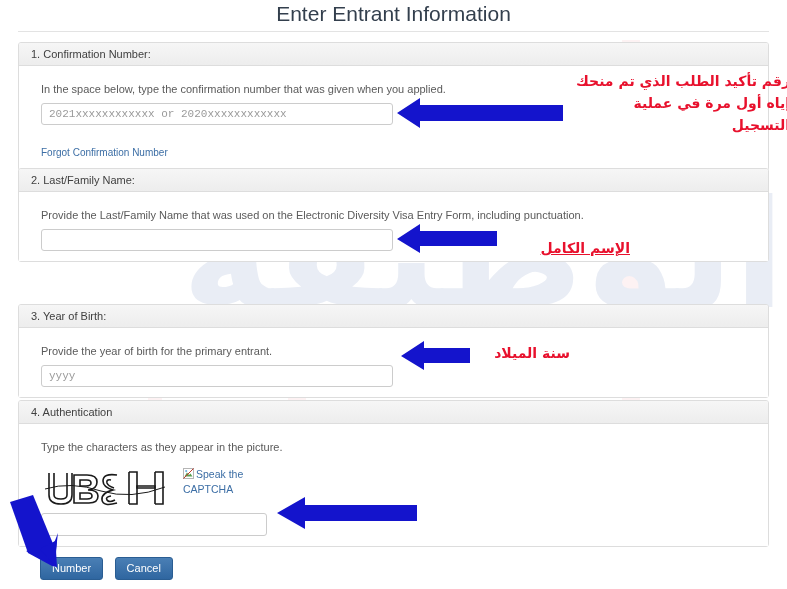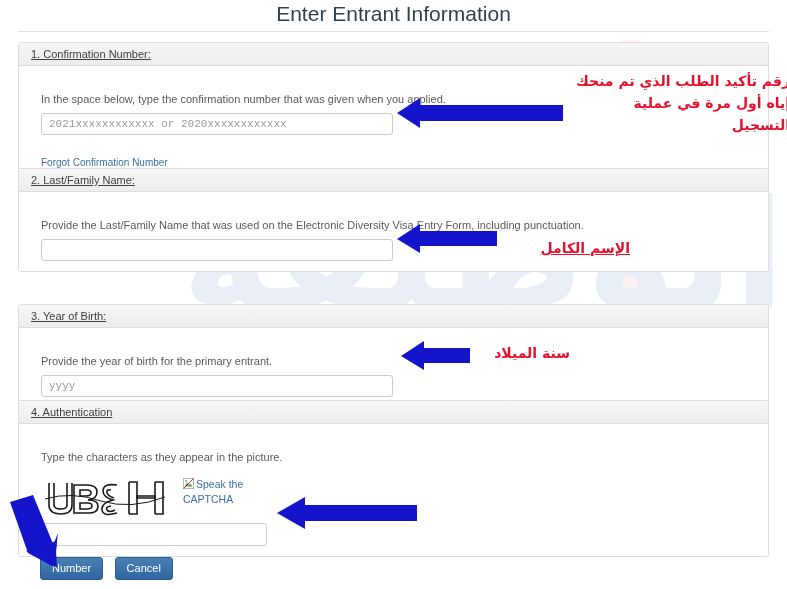--- a/index.html
+++ b/index.html
@@ -127,30 +127,29 @@
   }
   .panel-head {
     height: 23px;
     line-height: 23px;
     padding-left: 12px;
     font-size: 11px;
     color: #404040;
     background: linear-gradient(to bottom, #f6f6f6 0%, #ededed 100%);
     border-bottom: 1px solid #dddddd;
     border-radius: 2px 2px 0 0;
-    text-decoration: underline;
   }
   .panel-body {
     padding: 12px 0 10px 22px;
     background: #ffffff;
   }
   .help-text {
     font-size: 11px;
     color: #5a5a5a;
-    margin: 15px 0 8px 0;
+    margin: 5px 0 8px 0;
   }
   .txt-input {
     display: block;
     width: 352px;
     height: 22px;
     border: 1px solid #cccccc;
     border-radius: 3px;
     background: #ffffff;
     padding: 0 7px;
     font-size: 11px;

